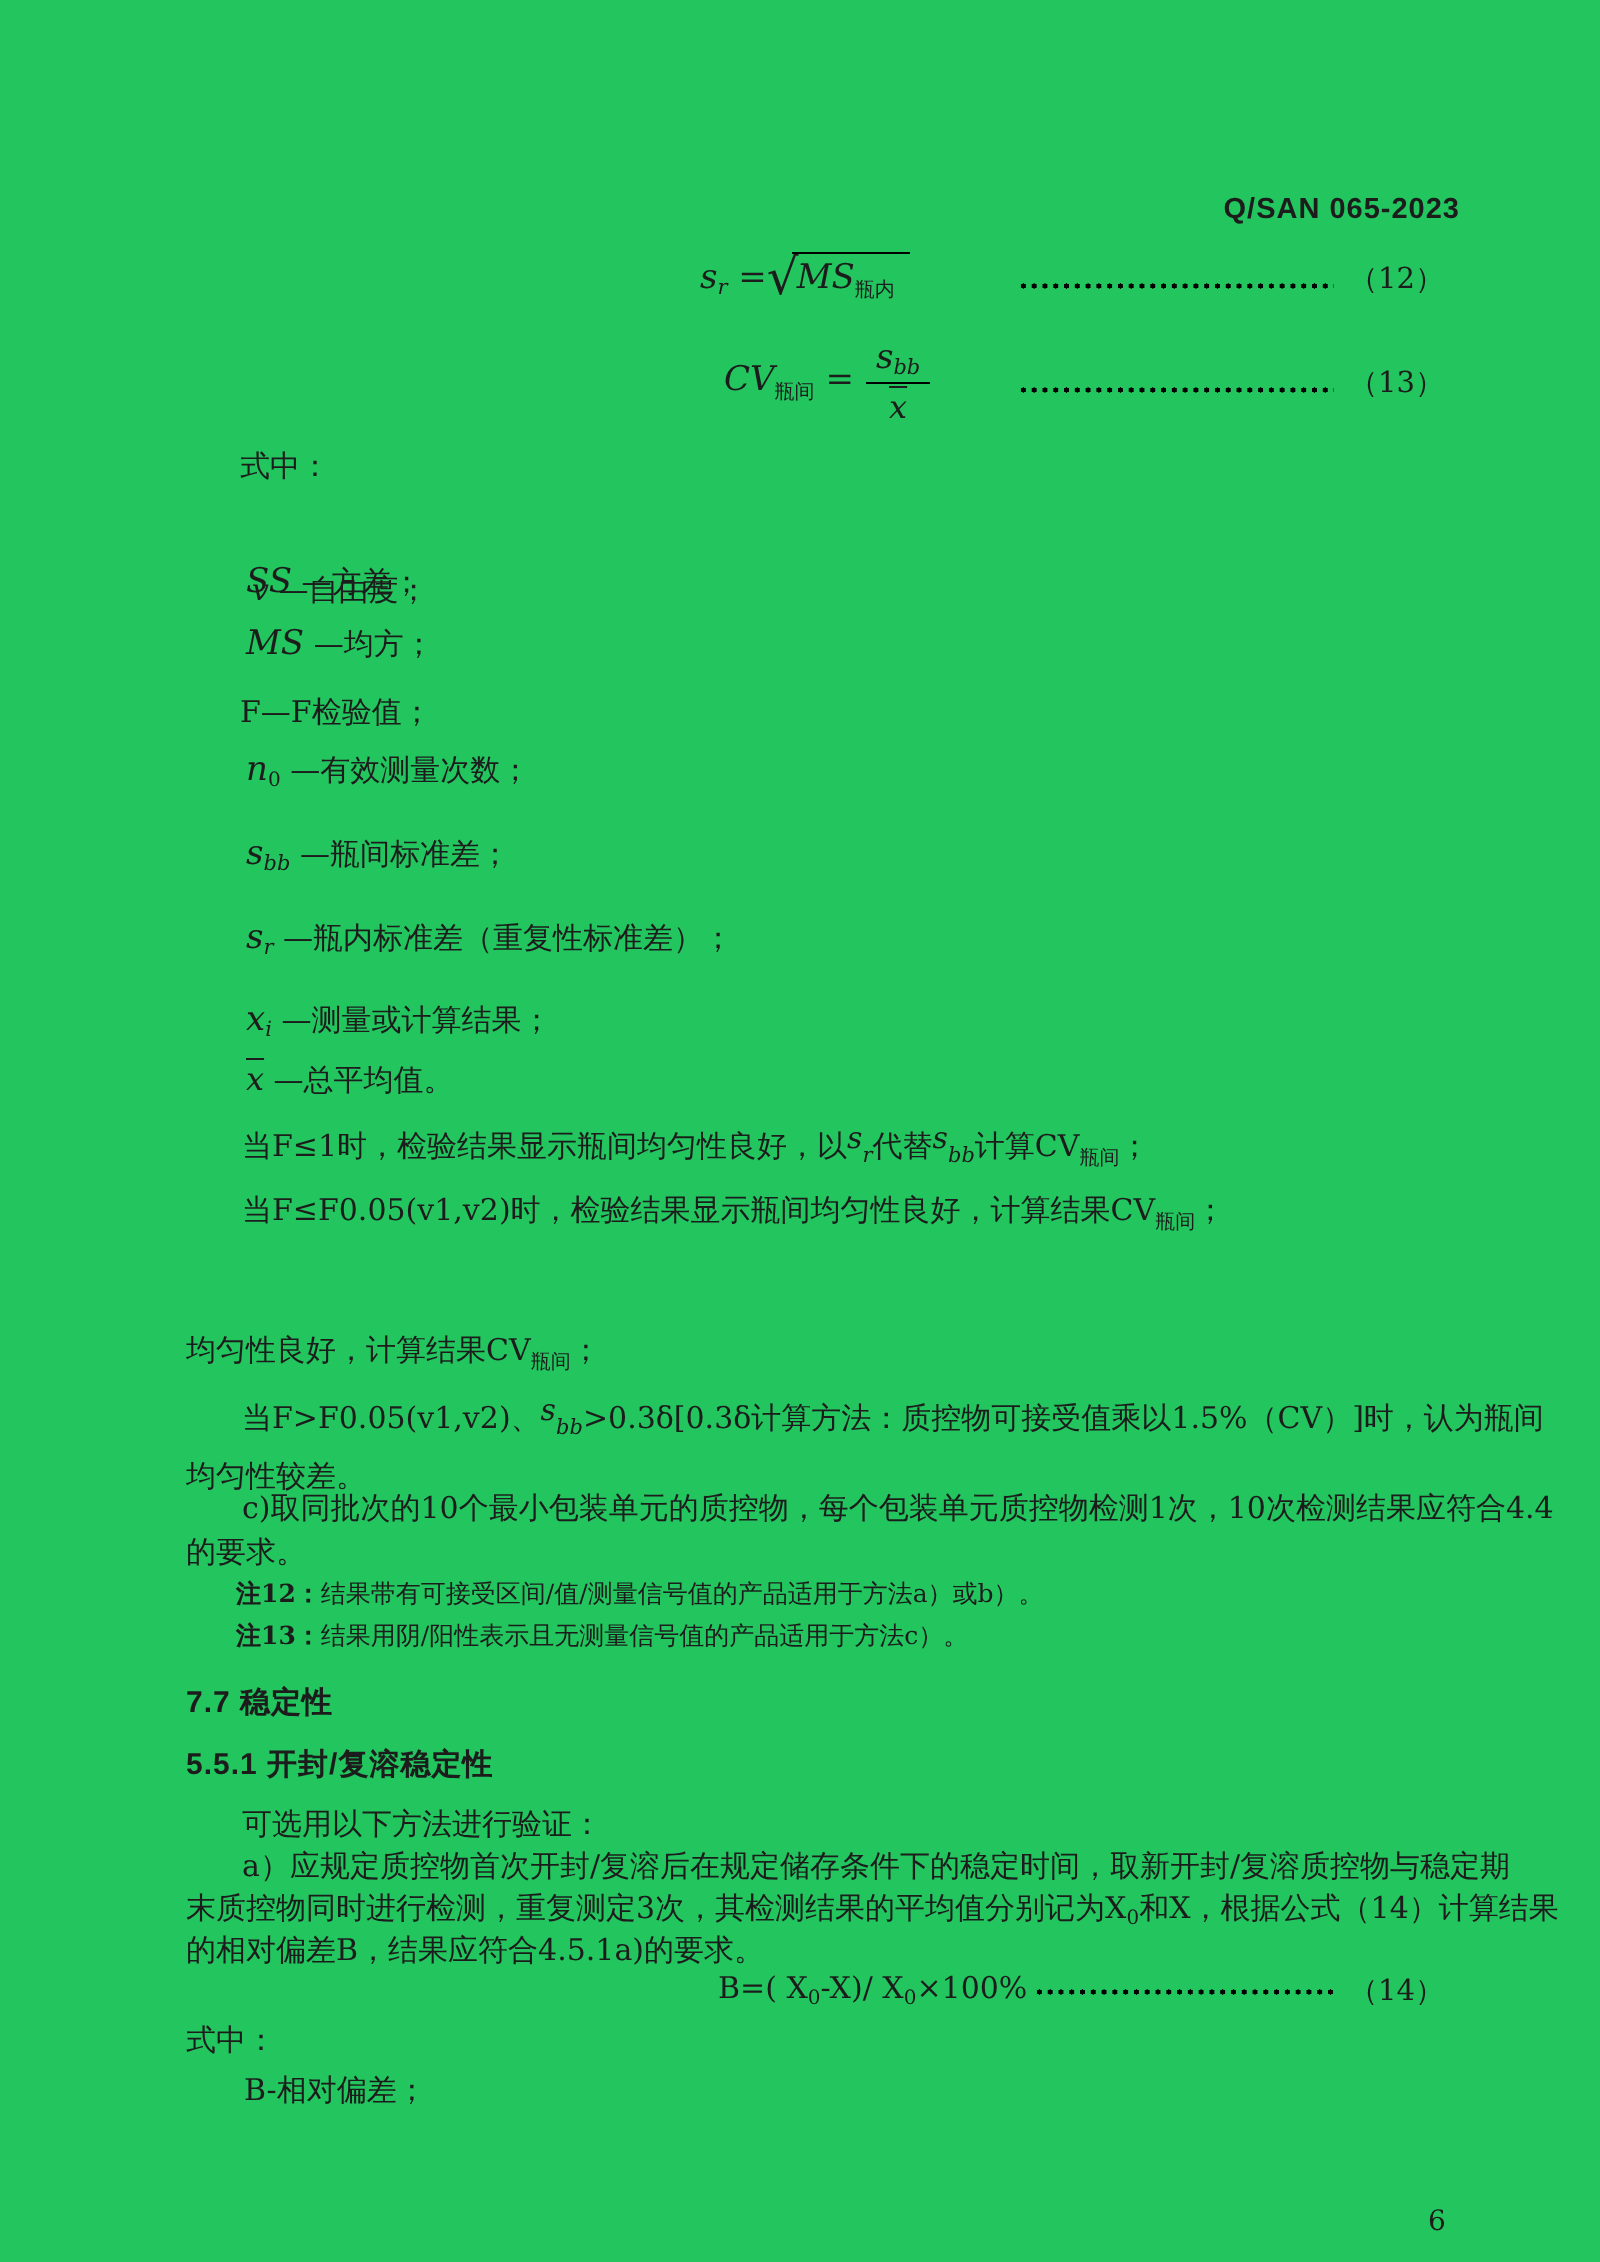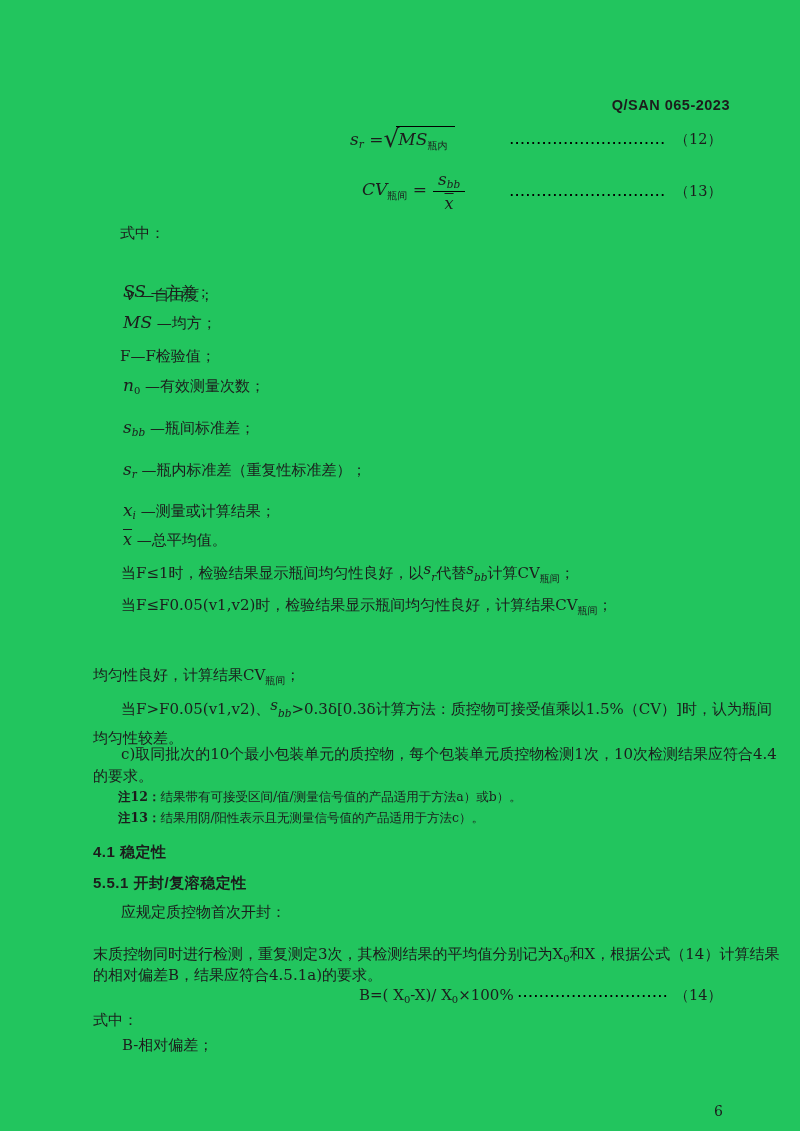--- a/index.html
+++ b/index.html
@@ -106,24 +106,25 @@
   <div class="abs body-line" style="top:596px;left:121px;"><span class="seg-t">当F≤F0.05(v1,v2)时，检验结果显示瓶间均匀性良好，计算结果CV</span><span class="seg-csb">瓶间</span><span class="seg-t">；</span></div>
   <div class="abs body-line" style="top:666px;left:93px;"><span class="seg-t">均匀性良好，计算结果CV</span><span class="seg-csb">瓶间</span><span class="seg-t">；</span></div>
   <div class="abs body-line" style="top:700px;left:121px;"><span class="seg-t">当F&gt;F0.05(v1,v2)、</span><span class="seg-iLr">s</span><span class="seg-isb">bb</span><span class="seg-t">&gt;0.3δ[0.3δ计算方法：质控物可接受值乘以1.5%（CV）]时，认为瓶间</span></div>
   <div class="abs body-line" style="top:729px;left:93px;"><span class="seg-t">均匀性较差。</span></div>
   <div class="abs body-line" style="top:745px;left:121px;"><span class="seg-t">c)取同批次的10个最小包装单元的质控物，每个包装单元质控物检测1次，10次检测结果应符合4.4</span></div>
   <div class="abs body-line" style="top:767px;left:93px;"><span class="seg-t">的要求。</span></div>
 
   <div class="abs note" style="top:789px;left:118px;"><span class="note-label">注12：</span><span>结果带有可接受区间/值/测量信号值的产品适用于方法a）或b）。</span></div>
   <div class="abs note" style="top:810px;left:118px;"><span class="note-label">注13：</span><span>结果用阴/阳性表示且无测量信号值的产品适用于方法c）。</span></div>
 
-  <div class="abs heading" style="top:843px;left:93px;">4.1 稳定性</div>
+  <div class="abs heading" style="top:843px;left:93px;">7.7 稳定性</div>
   <div class="abs heading" style="top:874px;left:93px;">5.5.1 开封/复溶稳定性</div>
 
-  <div class="abs body-line" style="top:903px;left:121px;">应规定质控物首次开封：</div>
+  <div class="abs body-line" style="top:903px;left:121px;">可选用以下方法进行验证：</div>
+  <div class="abs body-line" style="top:924px;left:121px;"><span class="seg-t">a）应规定质控物首次开封/复溶后在规定储存条件下的稳定时间，取新开封/复溶质控物与稳定期</span></div>
   <div class="abs body-line" style="top:945px;left:93px;"><span class="seg-t">末质控物同时进行检测，重复测定3次，其检测结果的平均值分别记为X</span><span class="seg-sb">0</span><span class="seg-t">和X，根据公式（14）计算结果</span></div>
   <div class="abs body-line" style="top:966px;left:93px;"><span class="seg-t">的相对偏差B，结果应符合4.5.1a)的要求。</span></div>
 
   <div class="formula-row" style="top:983px;left:359px;height:24px;">
     <span class="body-line"><span class="seg-t">B=( X</span><span class="seg-sb">0</span><span class="seg-t">-X)/ X</span><span class="seg-sb">0</span><span class="seg-t">×100%</span></span>
     <span class="spacer"></span>
     <span class="dots" style="width:150px;margin-top:2px;"></span>
     <span class="f-num">（14）</span>
   </div>
 

